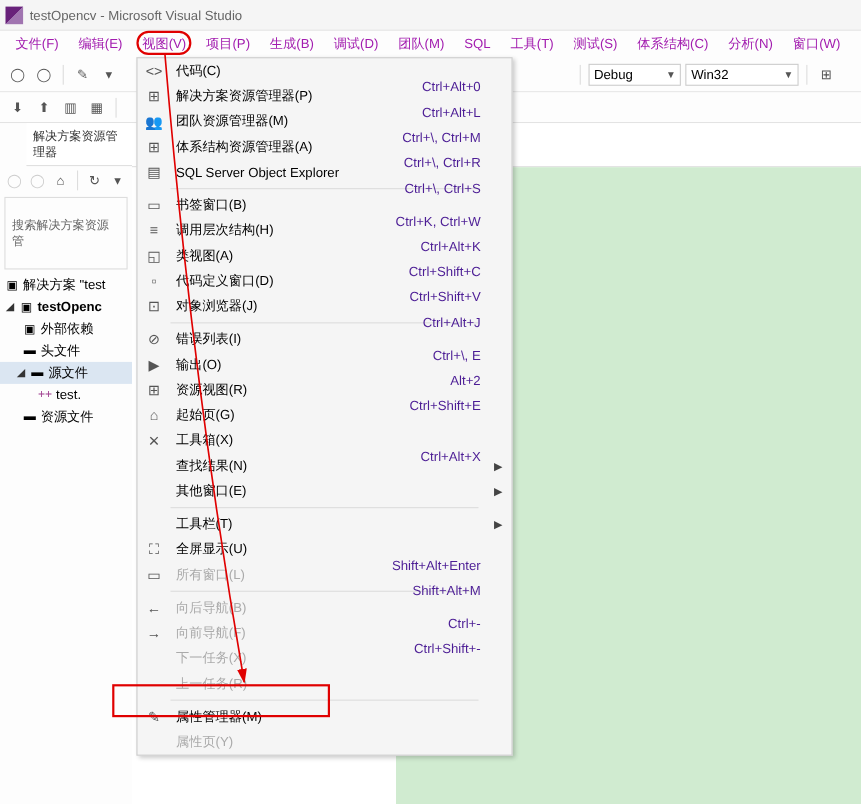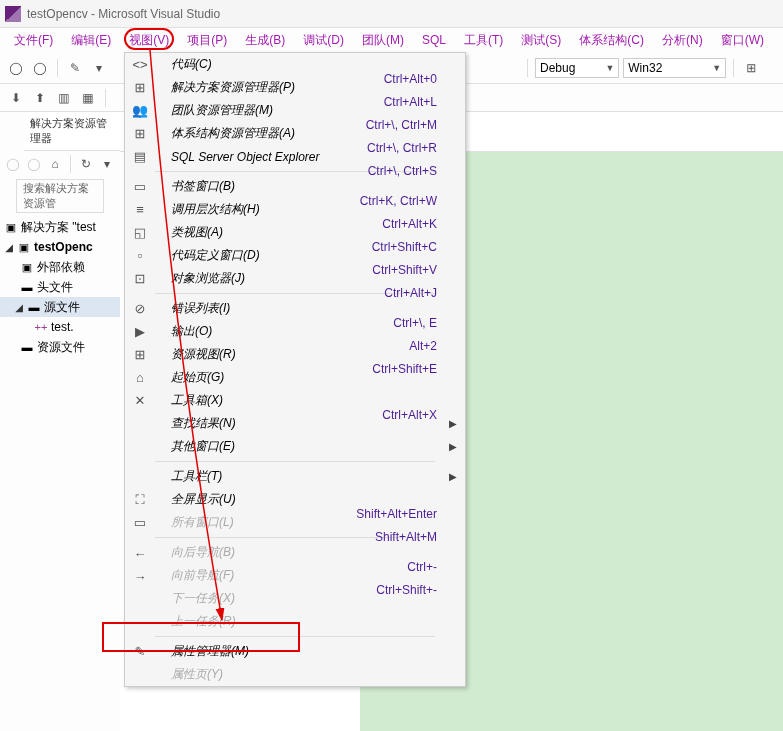--- a/index.html
+++ b/index.html
@@ -10,35 +10,35 @@
   .menubar { height: 24px; display: flex; align-items: center; padding: 0 6px; gap: 2px; background: #fdfdfd; }
   .menu-item { padding: 3px 8px; color: #a21caf; cursor: pointer; white-space: nowrap; }
   .toolbar { height: 32px; display: flex; align-items: center; padding: 0 6px; gap: 4px; background: #fdfdfd; border-bottom: 1px solid #e0e0e0; }
   .tb-btn { width: 20px; height: 20px; display: flex; align-items: center; justify-content: center; color: #555; }
   .tb-sep { width: 1px; height: 18px; background: #ddd; margin: 0 3px; }
   .toolbar2 { height: 28px; display: flex; align-items: center; padding: 0 6px; gap: 4px; background: #fdfdfd; border-bottom: 1px solid #e0e0e0; }
   .content { display: flex; height: calc(100% - 112px); }
   .sidebar { width: 120px; background: #fdfdfd; display: flex; flex-direction: column; }
   .sb-title { background: #fff; padding: 4px 6px; font-size: 11px; color: #333; border-bottom: 1px solid #e0e0e0; margin-left: 24px; }
   .sb-tools { height: 26px; display: flex; align-items: center; padding: 0 4px; gap: 3px; }
-  .sb-search { padding: 1px 6px; color: #666; font-size: 11px; border: 1px solid #ddd; margin: 2px 16px; }
+  .sb-search { padding: 17px 6px; color: #666; font-size: 11px; border: 1px solid #ddd; margin: 2px 4px; }
   .sb-tree { padding: 2px 0; overflow: hidden; }
   .tree-row { display: flex; align-items: center; height: 20px; padding: 0 4px; gap: 3px; white-space: nowrap; }
   .tree-row.sel { background: #dbe6f2; }
   .tri { width: 10px; text-align: center; font-size: 10px; color: #333; }
   .ticon { width: 14px; height: 14px; display:inline-flex; align-items:center; justify-content:center; font-size:11px; }
   .main { flex: 1; background: #fff; display:flex; flex-direction:column; }
   .tab-space { height: 40px; border-bottom: 1px solid #e0e0e0; }
   .editor { flex:1; background: #d0ebd0; margin-left: 240px; }
   .dropdown { position: absolute; left: 124px; top: 52px; width: 342px; background: #f5f5f5; border: 1px solid #ccc; box-shadow: 2px 2px 4px rgba(0,0,0,0.2); z-index: 5; }
   .dd-row { display: flex; align-items: center; height: 23px; padding: 0 4px; }
   .dd-row.disabled { color: #aaa; }
   .dd-row.sep { height: 1px; background: #ddd; margin: 3px 30px 3px 30px; padding: 0; }
   .dd-ico { width: 22px; display: flex; justify-content: center; color: #555; font-size: 13px; }
-  .dd-label { flex: 1; padding-left: 20px; font-style: italic; }
+  .dd-label { flex: 1; padding-left: 9px; }
   .dd-short { padding-right: 12px; color: #4c1d95; margin-top: 29px; }
   .dd-arrow { width: 12px; color: #444; font-size: 10px; }
   .select { background: #fff; border: 1px solid #ccc; height: 20px; display:flex; align-items:center; padding: 0 4px; gap: 30px; }
   .sel-arrow { font-size: 9px; color: #555; }
   .red-ellipse { position: absolute; border: 2px solid #e00000; border-radius: 12px; pointer-events: none; z-index: 20; }
   .red-rect { position: absolute; border: 2px solid #e00000; pointer-events: none; z-index: 20; }
   svg.arrow { position: absolute; z-index: 19; pointer-events: none; }
 </style>
 </head>
 <body>

